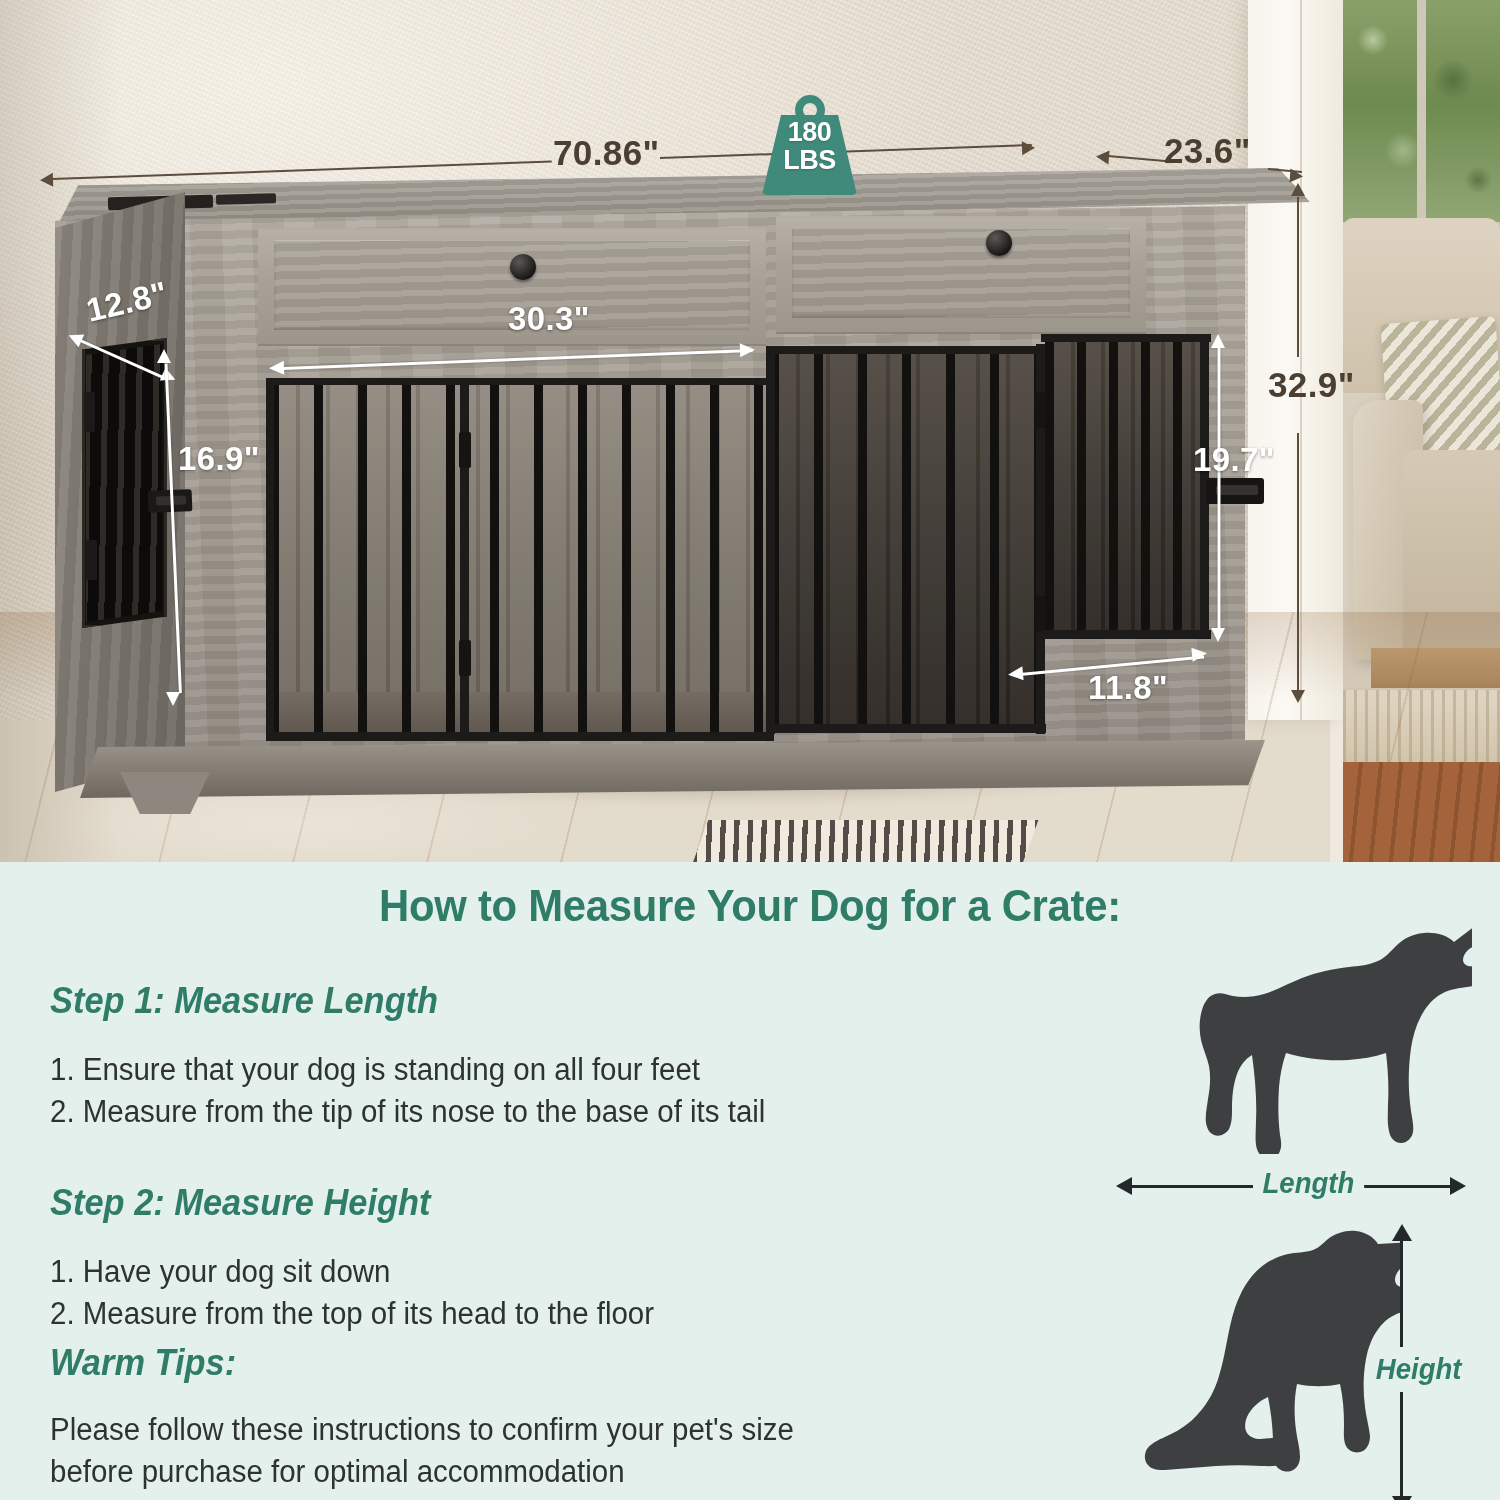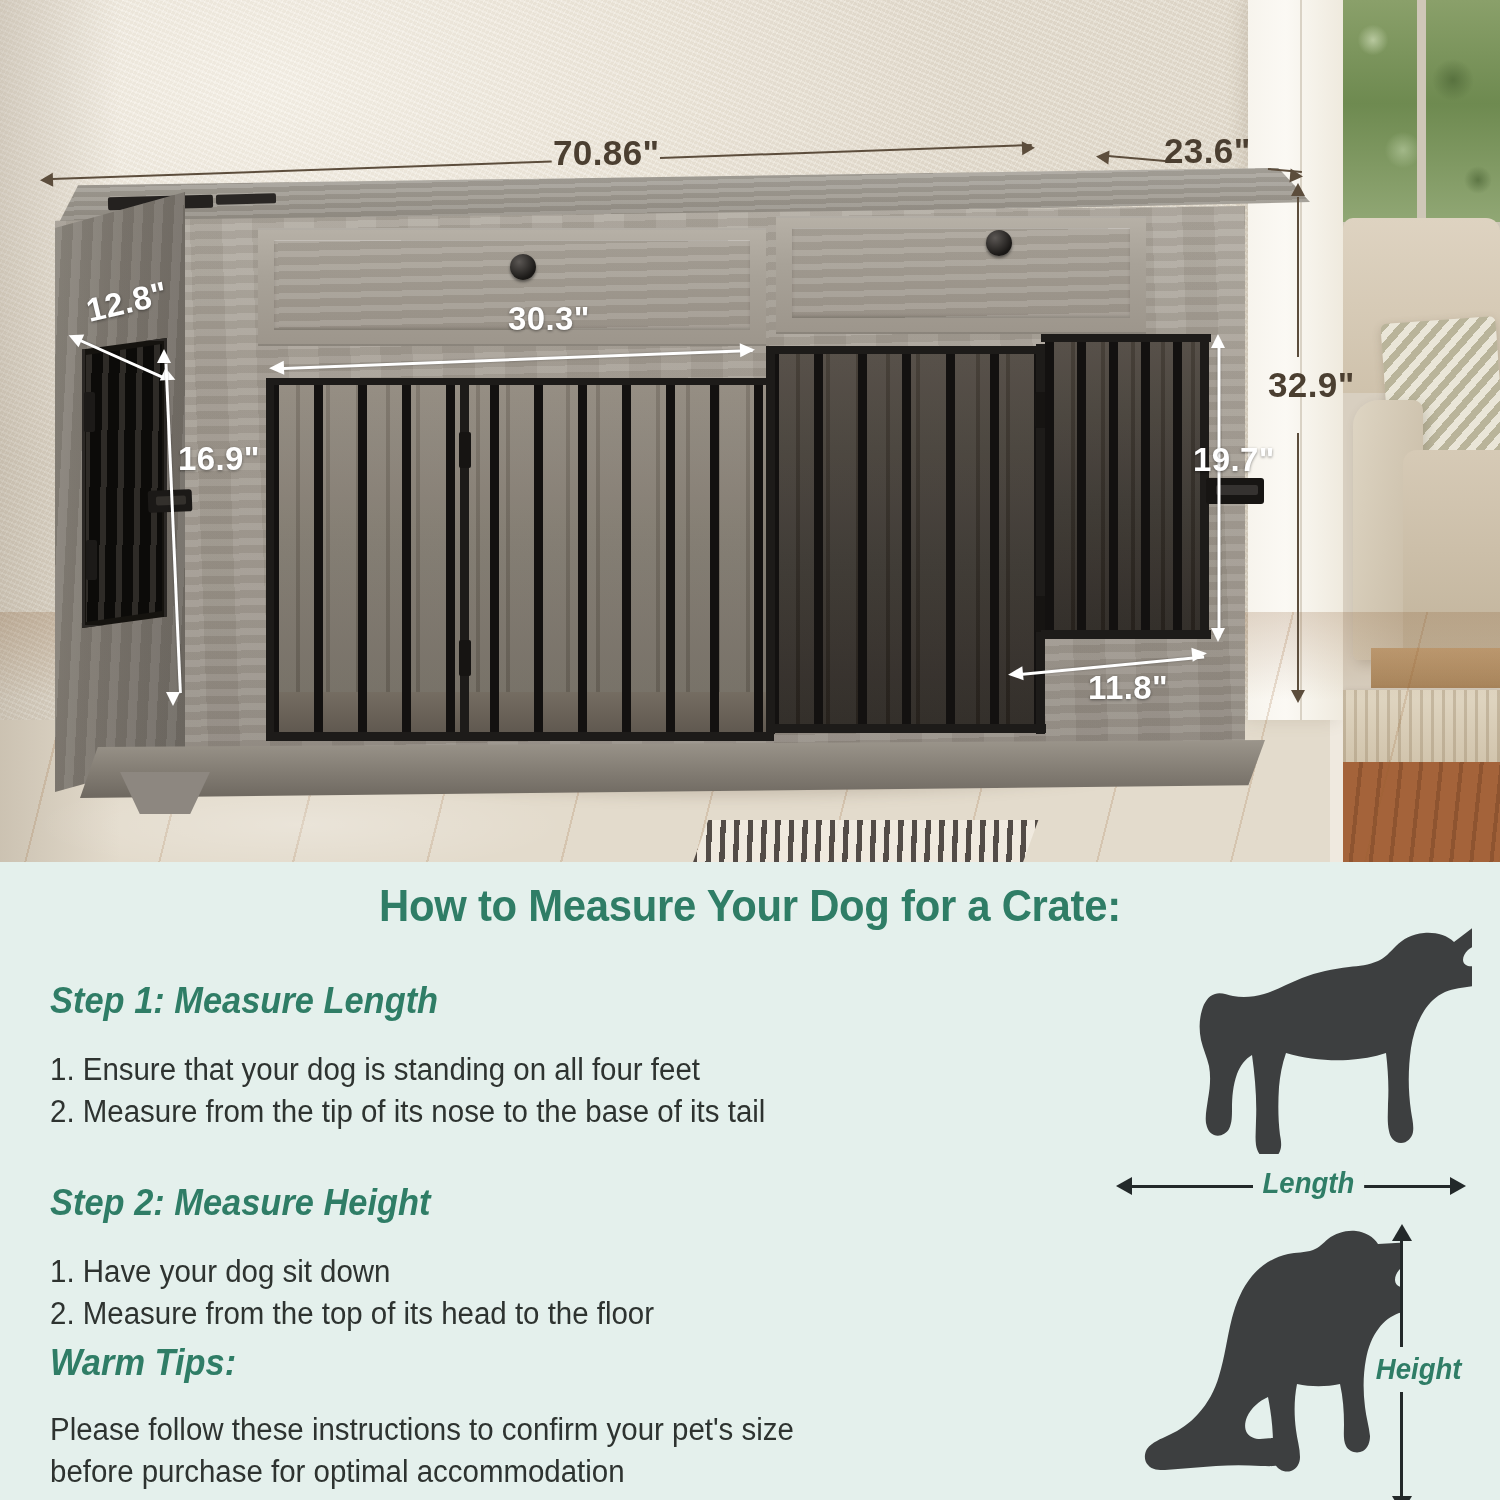--- a/index.html
+++ b/index.html
@@ -487,20 +487,28 @@
   <div class="ln light" style="left:1219px; top:346px; width:290px; height:3px; transform:rotate(90deg);"></div>
   <div class="ah light" style="left:1211px; top:334px; border-width:0 7px 14px 7px; border-bottom-color:#ffffff;"></div>
   <div class="ah light" style="left:1211px; top:628px; border-width:14px 7px 0 7px; border-top-color:#ffffff;"></div>
   <div class="dim-label light" style="left:1193px; top:441px; font-size:33px;">19.7"</div>
 
   <div class="ln light" style="left:1020px; top:673px; width:185px; height:3px; transform:rotate(-5.4deg);"></div>
   <div class="ah light" style="left:1008px; top:667px; border-width:7px 15px 7px 0; border-right-color:#ffffff; transform:rotate(-5.4deg);"></div>
   <div class="ah light" style="left:1192px; top:647px; border-width:7px 0 7px 15px; border-left-color:#ffffff; transform:rotate(-5.4deg);"></div>
   <div class="dim-label light" style="left:1088px; top:669px; font-size:33px;">11.8"</div>
 
+  <div id="weight-badge">
+    <div class="wb-ring"></div>
+    <div class="wb-shape"></div>
+    <div class="wb-text">
+      <div>180</div>
+      <div>LBS</div>
+    </div>
+  </div>
 </div>
 
 <div id="info">
 
   <div id="info-title">How to Measure Your Dog for a Crate:</div>
 
   <div class="step-head" style="top:118px;">Step 1: Measure Length</div>
   <div class="body-line" style="top:190px;">1. Ensure that your dog is standing on all four feet</div>
   <div class="body-line" style="top:232px;">2. Measure from the tip of its nose to the base of its tail</div>
 

